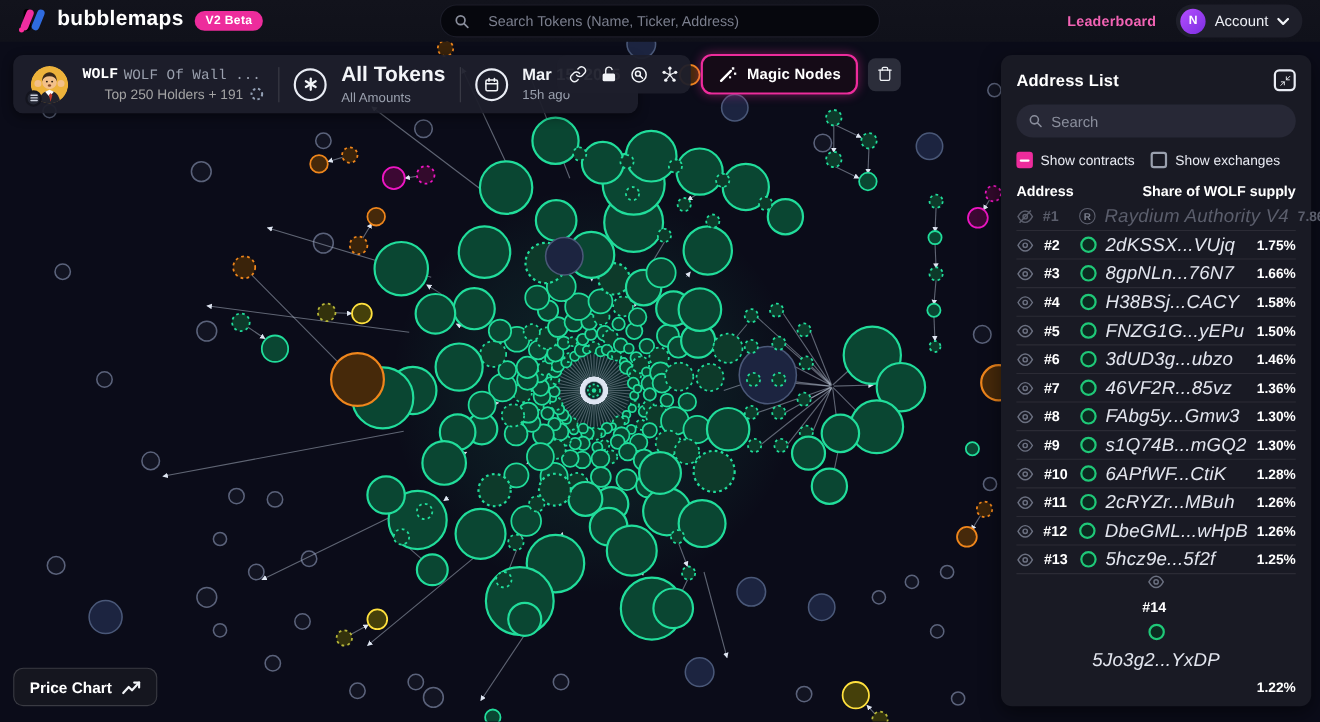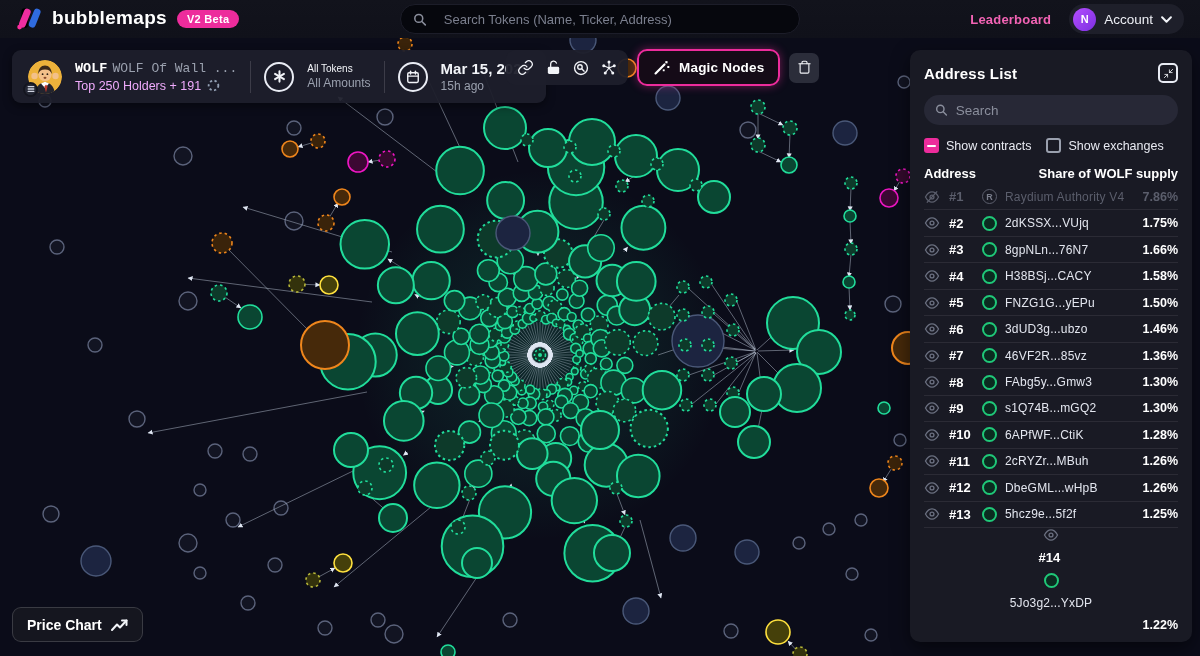--- a/index.html
+++ b/index.html
@@ -39,25 +39,25 @@
     background:rgba(29,31,43,.95); border-radius:9px; display:flex; align-items:center;
     padding:0 16px; gap:13px; box-shadow:0 3px 10px rgba(0,0,0,.45); }
   .avatar-wrap { position:relative; width:34px; height:34px; flex:0 0 auto; }
   .avatar-wrap .face { width:34px; height:34px; border-radius:50%; overflow:hidden; display:block; }
   .avatar-badge { position:absolute; left:-5px; bottom:-3px; width:15px; height:15px;
     border-radius:50%; background:#262936; border:2px solid #14151f;
     display:flex; align-items:center; justify-content:center; }
   .token-col .l1 { font-size:13.5px; display:flex; gap:5px; align-items:center; white-space:nowrap;font-family:Liberation Mono, monospace; }
   .token-symbol { font-weight:700; color:#fff; }
   .token-name { color:#9aa0ae; font-size:13px; }
-  .token-col .l2 { font-size:12.5px; color:#f0abfc; margin-top:3px; display:flex; align-items:center; gap:6px; white-space:nowrap; }
+  .token-col .l2 { font-size:12.5px; color:#a3a3a3; margin-top:3px; display:flex; align-items:center; gap:6px; white-space:nowrap;margin-left:20px; }
   .vdiv { width:1px; height:32px; background:rgba(255,255,255,.14); }
   .circ-ic { width:30px; height:30px; border-radius:50%; border:2px solid #e9ecf4;
     display:flex; align-items:center; justify-content:center; flex:0 0 auto; }
-  .two-line .t { font-size:10px; font-weight:400; color:#f2f4f8; white-space:nowrap; }
+  .two-line .t { font-size:19px; font-weight:700; color:#f2f4f8; white-space:nowrap; }
   .two-line .b { font-size:12px; color:#9aa0ae; margin-top:2px; white-space:nowrap; }
   .two-line .t.big { font-size:15px; font-weight:700; }
 
   
   .toolbar { position:absolute; left:506px; top:49px; z-index:10; display:flex; align-items:center; gap:9px; }
   .icon-group { background:rgba(29,31,43,.95); border-radius:9px; height:35px;
     display:flex; align-items:center; padding:0 5px; }
   .tool-btn { width:28px; height:28px; display:flex; align-items:center; justify-content:center;
     border-radius:6px; cursor:pointer; }
   .magic-btn { height:37px; border:2px solid var(--accent); border-radius:10px;
@@ -88,21 +88,21 @@
   .cb.off { border:2px solid #9aa0ae; background:transparent; }
   .thead { margin-top:13px; display:flex; justify-content:space-between; font-size:13px; font-weight:700; }
   .rows { margin-top:3px; flex:1; display:flex; flex-direction:column; }
   .row { flex:1; display:flex; align-items:center; gap:8px; border-bottom:1px solid rgba(255,255,255,.08); cursor:pointer; }
   .row:last-child { border-bottom:none;flex-direction:column; }
   .eye { width:17px; display:flex; }
   .rank { font-size:13px; font-weight:700; min-width:25px; color:#fff; }
   .ring { width:15px; height:15px; border-radius:50%; border:2.5px solid #1fc878;
     background:#0b2b20; flex:0 0 auto; display:flex; align-items:center; justify-content:center; }
   .rg { display:none; font-style:normal; font-size:9px; font-weight:700; color:#7a7e8c; }
-  .addr { font-size:12px; color:#e3e6ef; letter-spacing:.2px; white-space:nowrap; }
+  .addr { font-size:17px; color:#e3e6ef; letter-spacing:.2px; white-space:nowrap;font-style:italic; }
   .pct { margin-left:auto; font-size:12.5px; font-weight:700; color:#fff; }
   .row.hidden .rank, .row.hidden .addr, .row.hidden .pct { color:#5b5e6c; }
   .row.hidden .ring { border:1.5px solid #5b5e6c; background:transparent; }
   .row.hidden .rg { display:block; }
   .row .eye-off { display:none; }
   .row.hidden .eye-off { display:block; }
 
   
   .price-btn { position:absolute; left:12px; bottom:14px; z-index:10; height:35px;
     background:#15161f; border:1px solid rgba(255,255,255,.16); border-radius:9px;

